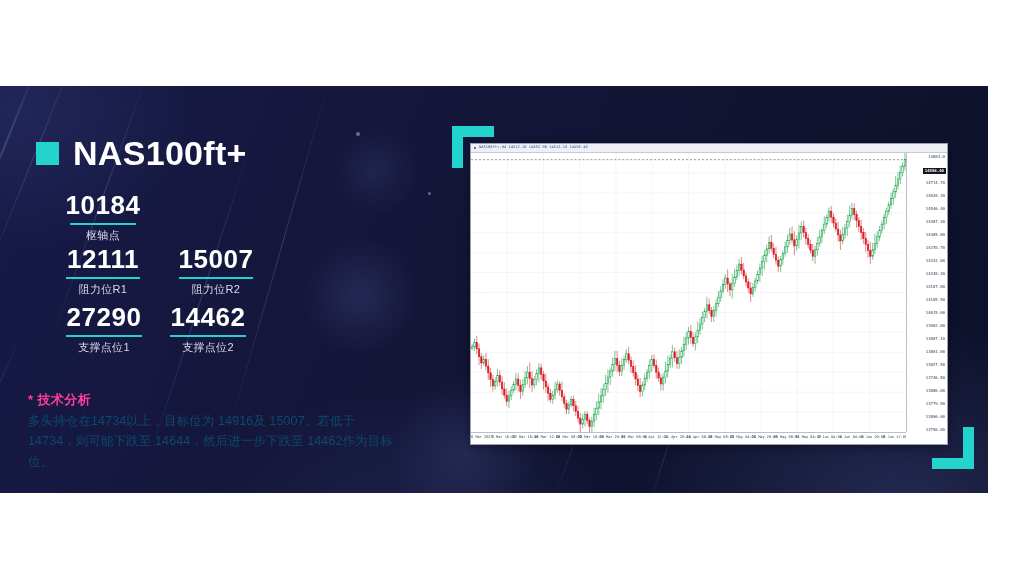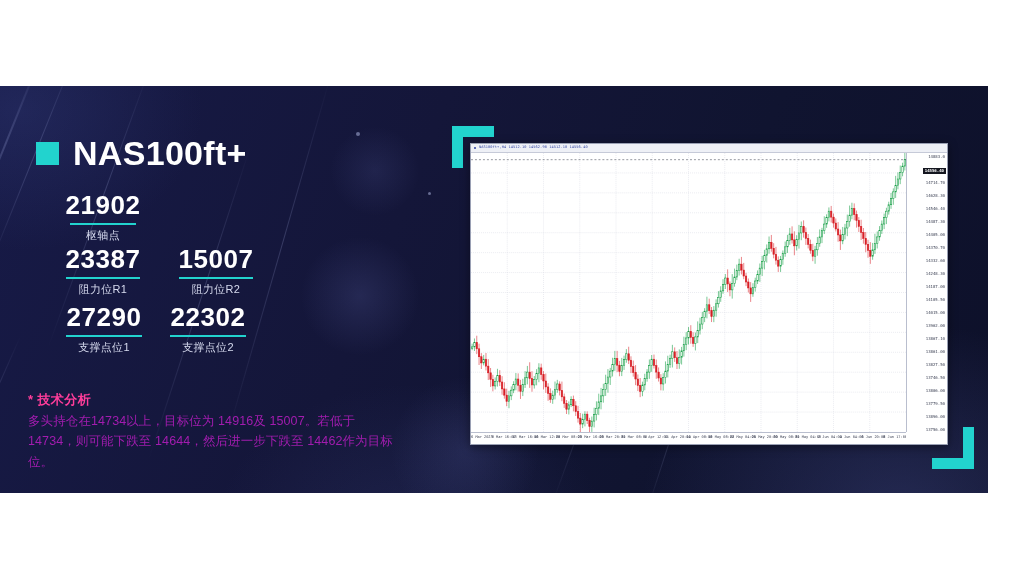--- a/index.html
+++ b/index.html
@@ -40,21 +40,21 @@
   .lvl-r1{left:48px;top:160px;width:110px;}
   .lvl-r1 .rule{width:74px;}
   .lvl-r2{left:160px;top:160px;width:112px;}
   .lvl-r2 .rule{width:74px;}
   .lvl-s1{left:48px;top:218px;width:112px;}
   .lvl-s1 .rule{width:76px;}
   .lvl-s2{left:152px;top:218px;width:112px;}
   .lvl-s2 .rule{width:76px;}
 
   .an-head{position:absolute;left:28px;top:305px;font-size:13px;font-weight:700;color:#ff3d9a;letter-spacing:0.4px;}
-  .an-body{position:absolute;left:28px;top:325px;width:372px;font-size:12.5px;line-height:1.62;color:#a21caf;letter-spacing:0.1px;}
+  .an-body{position:absolute;left:28px;top:325px;width:372px;font-size:12.5px;line-height:1.62;color:#0c4a6e;letter-spacing:0.1px;}
 
   
   .br{position:absolute;}
   .br i{position:absolute;background:#22D3CE;display:block;}
   .br-tl{left:452px;top:126px;width:42px;height:42px;}
   .br-tl .h{left:0;top:0;width:42px;height:11px;}
   .br-tl .v{left:0;top:0;width:11px;height:42px;}
   .br-br{left:932px;top:427px;width:42px;height:42px;}
   .br-br .h{left:0;bottom:0;width:42px;height:11px;}
   .br-br .v{right:0;top:0;width:11px;height:42px;}
@@ -119,45 +119,45 @@
   </div>
 
   <div class="panel">
 
     <div class="title-row">
       <span class="sq"></span>
       <span class="sym">NAS100ft+</span>
     </div>
 
     <div class="lvl lvl-pivot">
-      <div class="num">21902</div>
+      <div class="num">10184</div>
       <div class="rule"></div>
       <div class="lab">枢轴点</div>
     </div>
 
     <div class="lvl lvl-r1">
-      <div class="num">23387</div>
+      <div class="num">12111</div>
       <div class="rule"></div>
       <div class="lab">阻力位R1</div>
     </div>
 
     <div class="lvl lvl-r2">
       <div class="num">15007</div>
       <div class="rule"></div>
       <div class="lab">阻力位R2</div>
     </div>
 
     <div class="lvl lvl-s1">
       <div class="num">27290</div>
       <div class="rule"></div>
       <div class="lab">支撑点位1</div>
     </div>
 
     <div class="lvl lvl-s2">
-      <div class="num">22302</div>
+      <div class="num">14462</div>
       <div class="rule"></div>
       <div class="lab">支撑点位2</div>
     </div>
 
     <div class="an-head">* 技术分析</div>
     <div class="an-body">多头持仓在14734以上，目标位为 14916及 15007。若低于14734，则可能下跌至 14644，然后进一步下跌至 14462作为目标位。</div>
   </div>
 
   <div class="br br-tl">
     <i class="h"></i>

